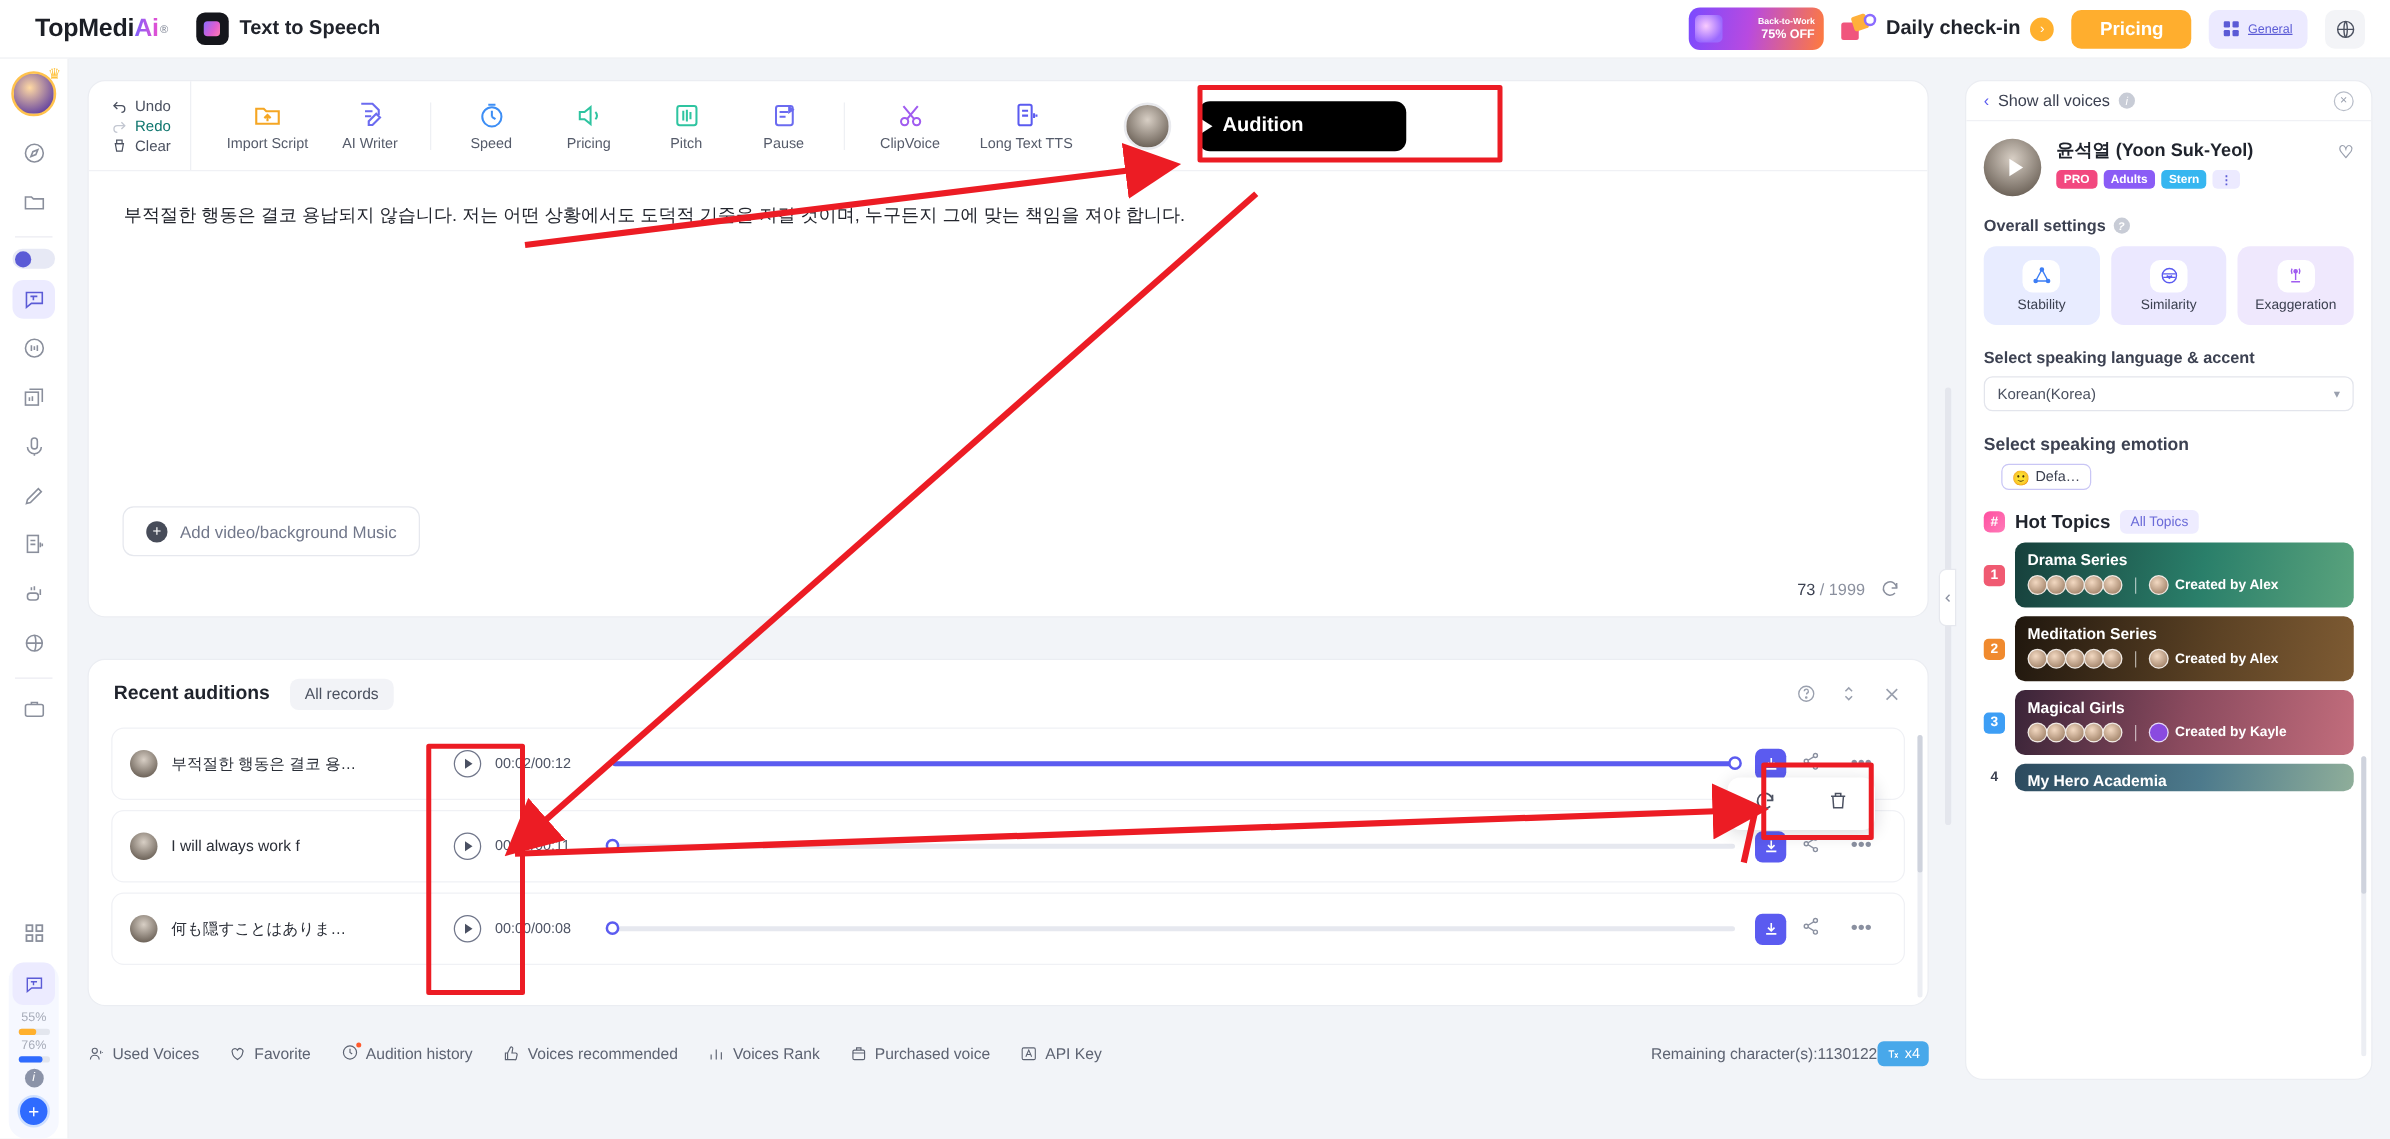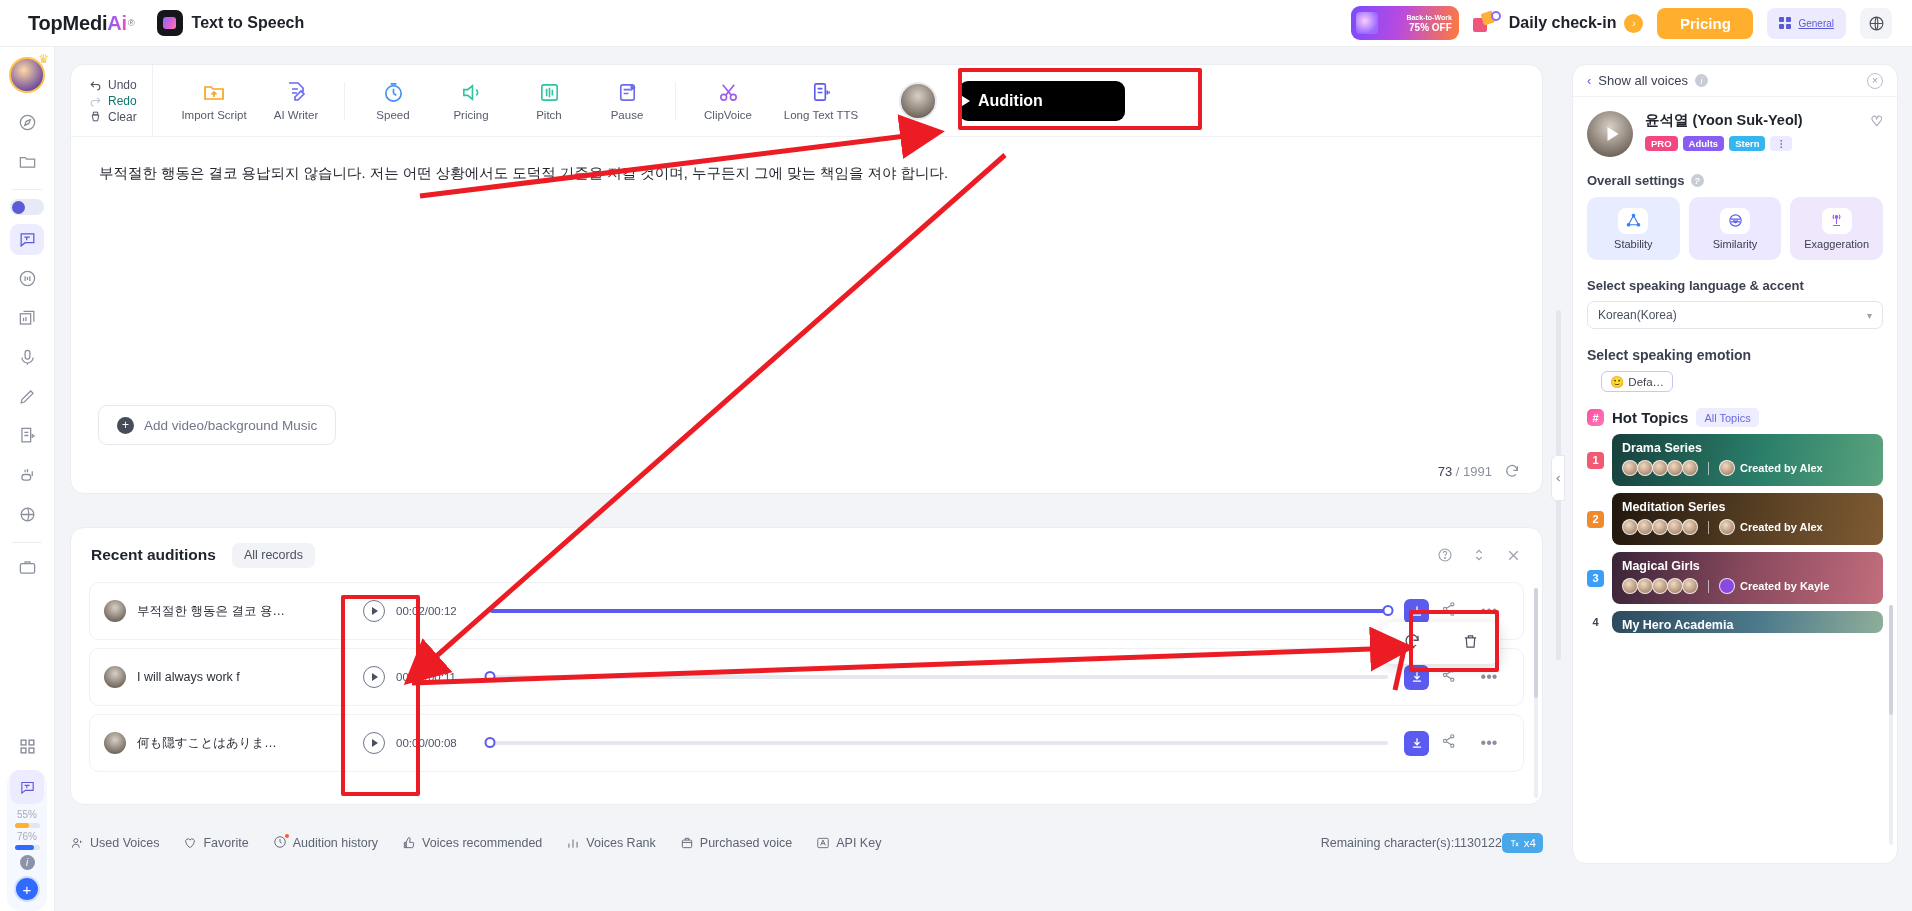--- a/index.html
+++ b/index.html
@@ -522,21 +522,21 @@
 
     <div class="script">부적절한 행동은 결코 용납되지 않습니다. 저는 어떤 상황에서도 도덕적 기준을 지킬 것이며, 누구든지 그에 맞는 책임을 져야 합니다.</div>
 
     <div class="addmedia">
       <span class="plus-dot">+</span>
       <span>Add video/background Music</span>
     </div>
 
     <div class="counter">
       <span><span class="cur">73</span>
-      <span>/ 1991</span></span>
+      <span>/ 1999</span></span>
       <svg width="16" height="16" viewBox="0 0 24 24" fill="none" stroke="#8b909e" stroke-width="1.8" style="cursor:pointer">
           <path d="M20 11a8 8 0 10-2 6"></path>
           <path d="M20 5v6h-6"></path>
         </svg>
     </div>
   </div>
 
   <div class="aud">
     <div class="aud-head">
       <span class="aud-title">Recent auditions</span>

